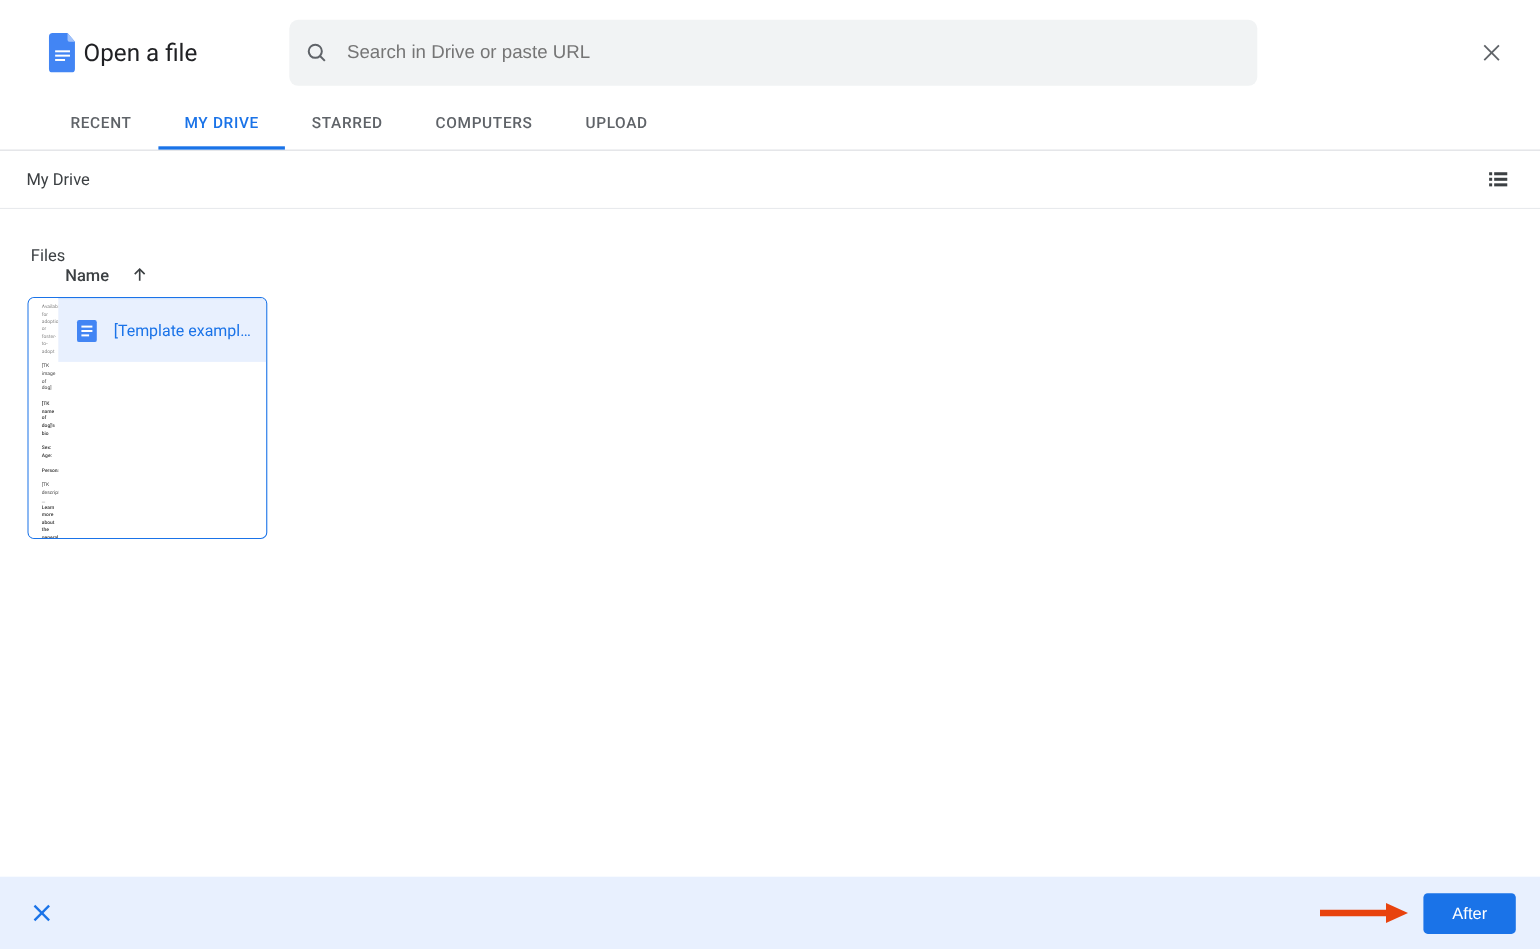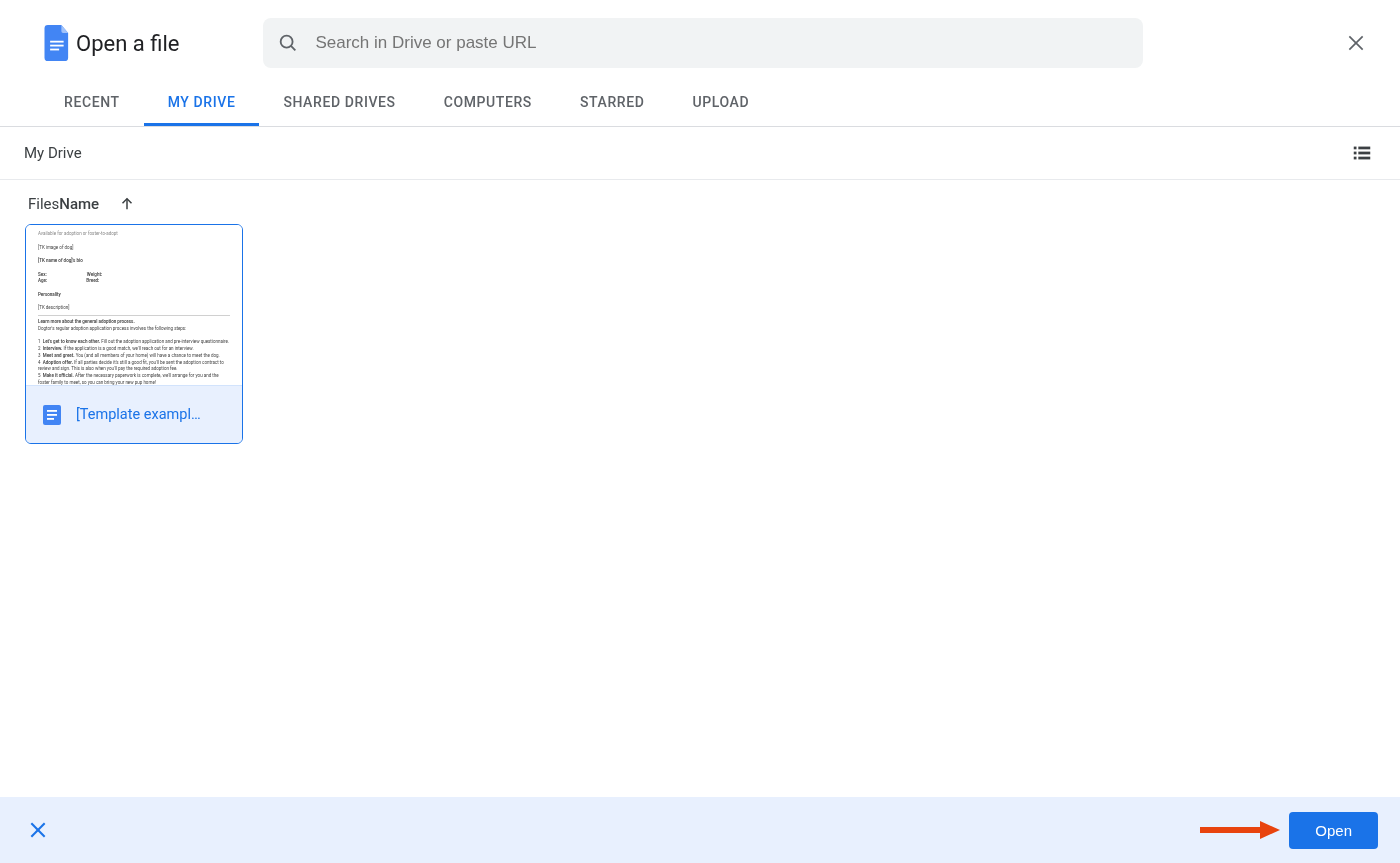--- a/index.html
+++ b/index.html
@@ -26,21 +26,21 @@
   .docs-logo svg { width: 100%; height: 100%; }
   .dialog-title {
     font-size: 22px;
     color: #202124;
     font-weight: 400;
     margin-right: 80px;
     white-space: nowrap;
   }
   .search-box {
     flex: 0 0 880px;
-    height: 50px;
+    height: 60px;
     background: #f1f3f4;
     border-radius: 8px;
     display: flex;
     align-items: center;
     padding: 0 14px;
   }
   .search-box .icon { color: #5f6368; display:flex; }
   .search-box input {
     border: none; outline: none; background: transparent;
     font-size: 17px;
@@ -103,37 +103,38 @@
   .files-row {
     display:flex;
     align-items:center;
     justify-content:flex-start;
     padding: 14px 28px 6px 28px;
   }
   .files-label { font-size:15px; color:#3c4043; }
   .sort-group {
     display:flex; align-items:center; gap:18px;
     color:#3c4043;
+    margin-top:36px;
   }
   .sort-label { font-size:15px; font-weight:500; cursor:pointer; }
   .sort-arrow { width:20px;height:20px; cursor:pointer; display:flex;align-items:center;justify-content:center;}
 
   
   .file-grid {
     padding: 4px 25px;
     display:flex; flex-wrap:wrap; gap:18px;
   }
   .file-card {
     width: 218px;
     height: 220px;
     border: 1px solid #1a73e8;
     border-radius: 6px;
     overflow: hidden;
     cursor:pointer;
-    display:flex; flex-direction:column;
+    display:flex; 
     background:#fff;
   }
   .file-preview {
     flex: 1;
     background: #fff;
     padding: 6px 12px;
     font-size: 4.5px;
     line-height: 1.5;
     color:#444;
     overflow:hidden;
@@ -231,23 +232,22 @@
         <line x1="4" y1="4" x2="20" y2="20"></line>
           <line x1="20" y1="4" x2="4" y2="20"></line>
       </svg>
     </span>
   </div>
 </div>
 
 <div class="tabs" id="tabs-mount">
     <div class="tab">RECENT</div>
     <div class="tab active">MY DRIVE</div>
-    <div class="tab">SHARED DRIVES</div>
+    <div class="tab">STARRED</div>
     <div class="tab">COMPUTERS</div>
-    <div class="tab">STARRED</div>
     <div class="tab">UPLOAD</div>
   </div>
 
 <div class="crumb-row">
   <div class="crumb-text">My Drive</div>
   <div class="list-toggle">
     <span>
       <svg width="22" height="22" viewBox="0 0 24 24" fill="#3c4043">
         <rect x="3" y="5" width="3" height="3"></rect>
           <rect x="8" y="5" width="13" height="3"></rect>
@@ -310,21 +310,21 @@
 
 <div class="footer">
   <div class="footer-close">
     <span>
       <svg width="20" height="20" viewBox="0 0 24 24" stroke="#1a73e8" stroke-width="2.5">
         <line x1="4" y1="4" x2="20" y2="20"></line>
           <line x1="20" y1="4" x2="4" y2="20"></line>
       </svg>
     </span>
   </div>
-  <button class="open-btn">Open</button>
+  <button class="open-btn">After</button>
 </div>
 
 <div class="arrow-annot">
   <svg viewBox="0 0 80 18">
     <line x1="0" y1="9" x2="62" y2="9" stroke="#e8430e" stroke-width="6"></line>
     <polygon points="60,0 80,9 60,18" fill="#e8430e"></polygon>
   </svg>
 </div>
 
 </body></html>

